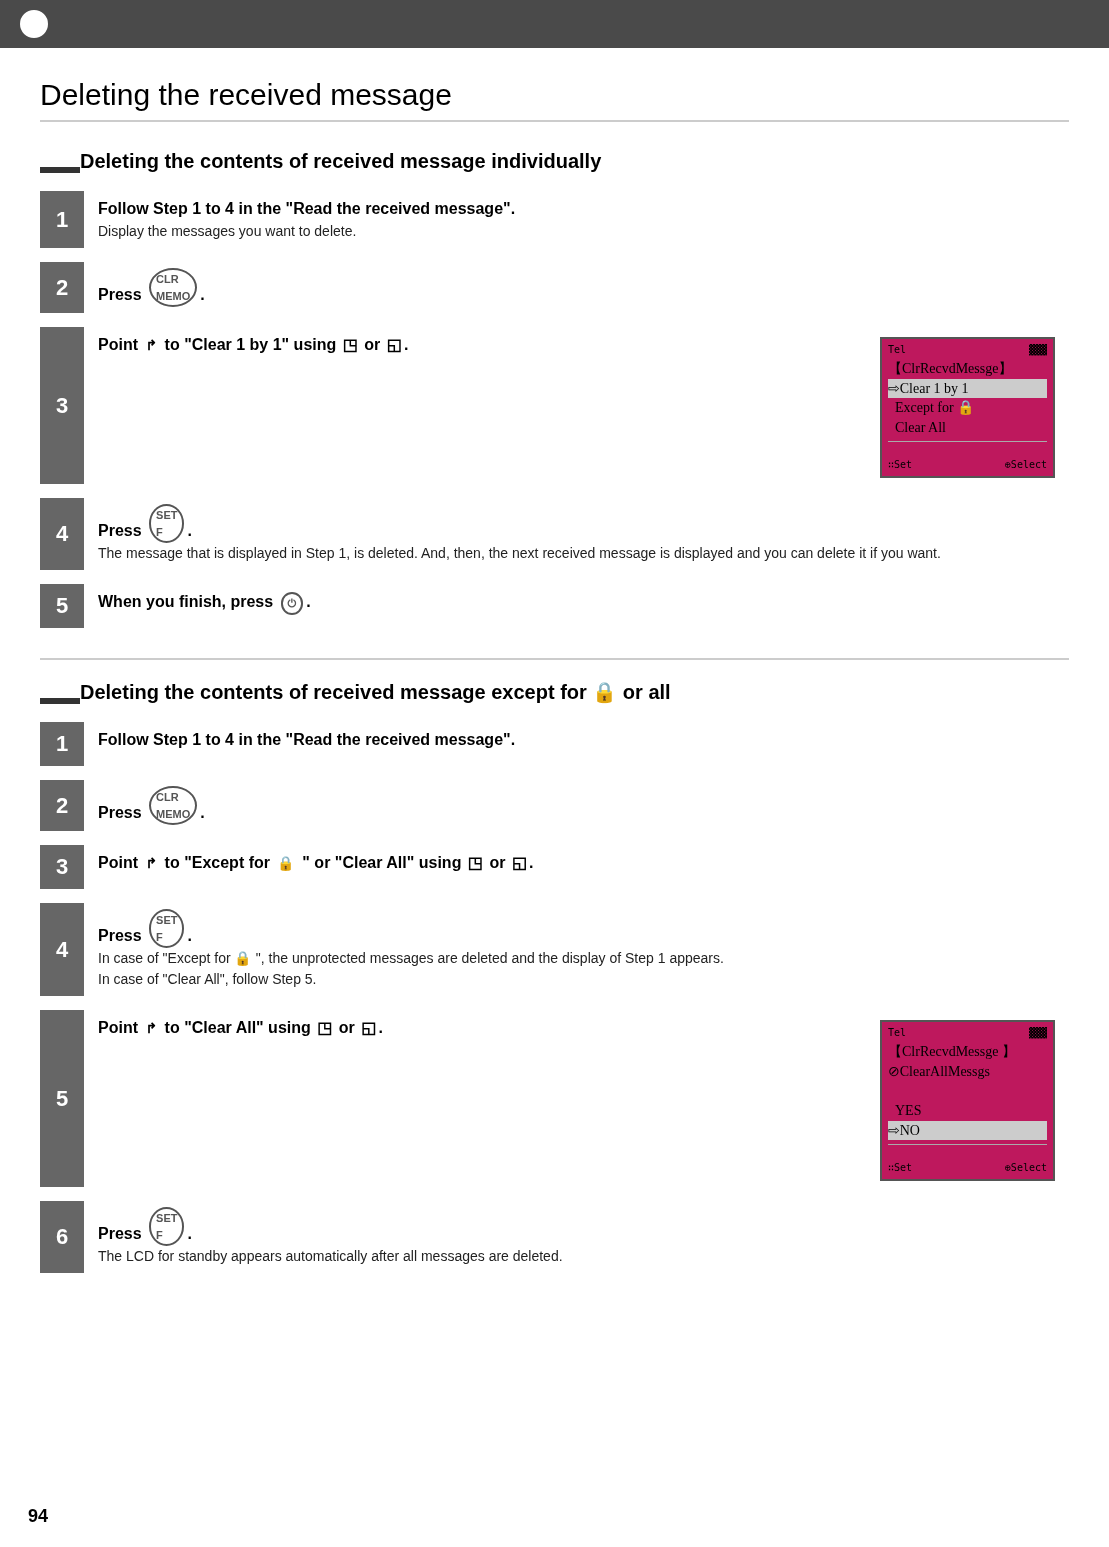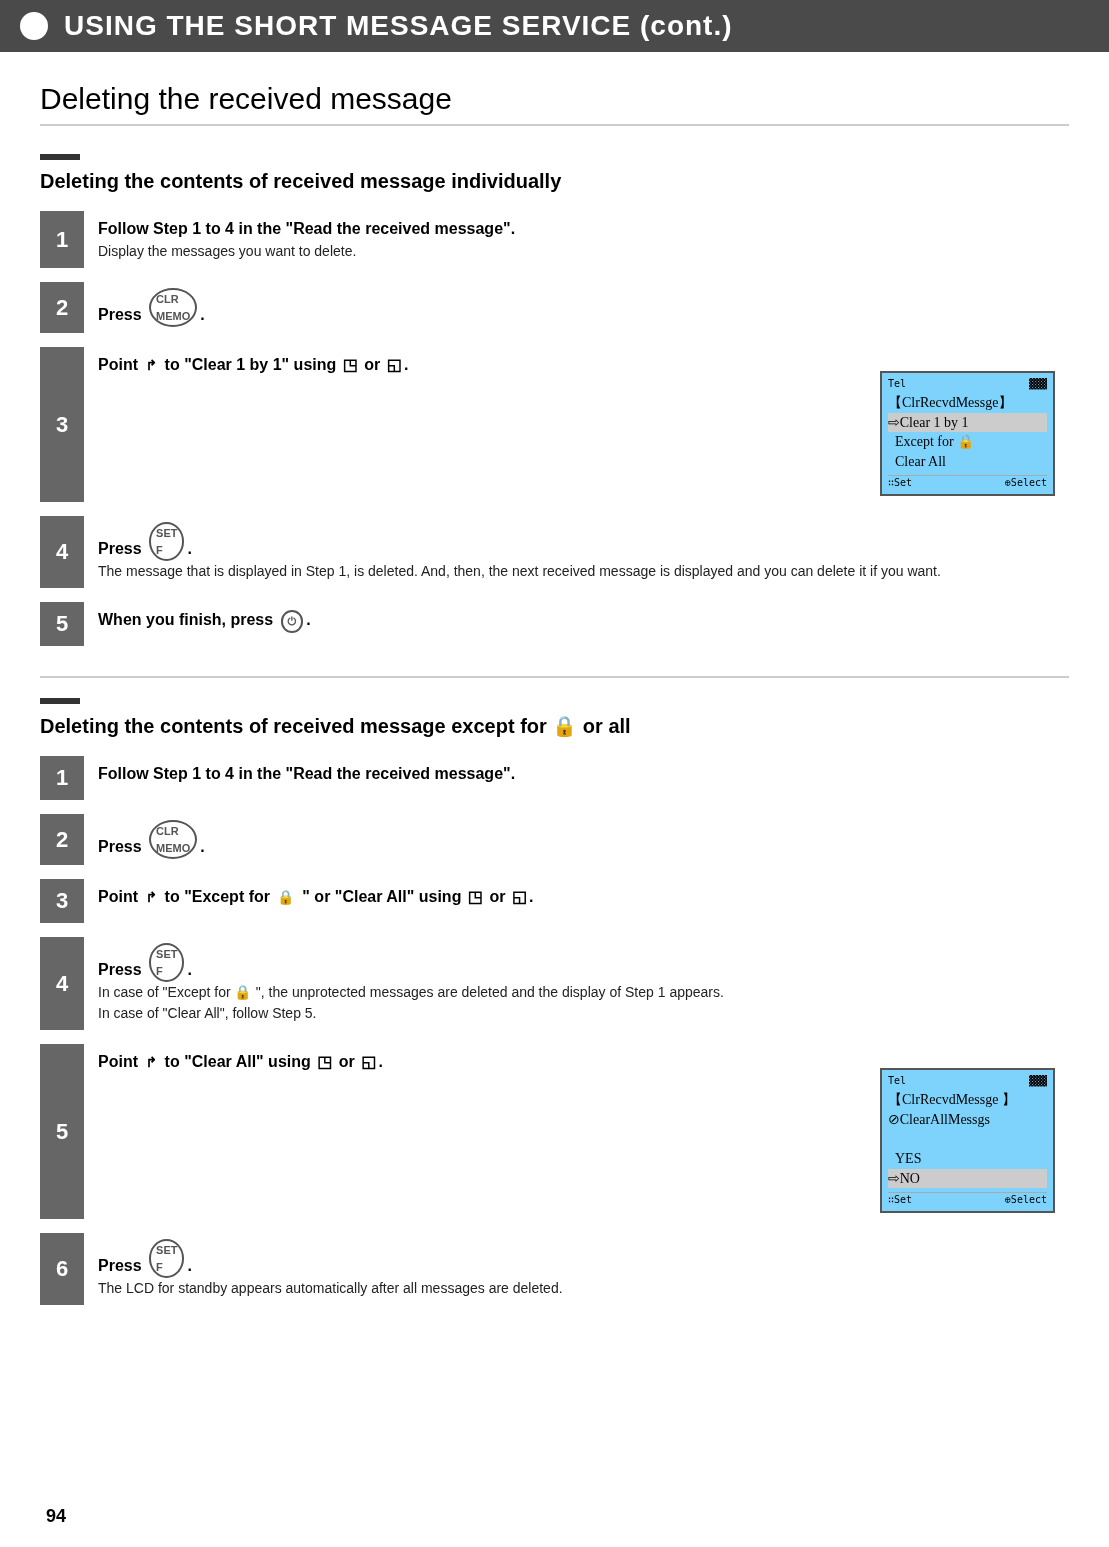--- a/index.html
+++ b/index.html
@@ -46,25 +46,23 @@
       font-weight: normal;
       color: #000;
       margin-bottom: 28px;
       border-bottom: 2px solid #ccc;
       padding-bottom: 8px;
     }
 
     
     .subsection-heading {
       display: flex;
-      align-items: flex-start;
-      gap: 10px;
+      align-items: flex-end;
       margin-bottom: 18px;
       margin-top: 10px;
-      flex-direction: column;
     }
     .subsection-dash {
       width: 40px;
       height: 6px;
       background: #333;
       flex-shrink: 0;
     }
     .subsection-text {
       font-size: 20px;
       font-weight: bold;
@@ -162,57 +160,57 @@
       margin: 0 2px;
     }
     .icon-lock {
       font-size: 14px;
       margin: 0 3px;
     }
 
     
     .screen-mockup {
       border: 2px solid #555;
-      background: #7dd3fc;
+      background: #be185d;
       width: 175px;
       font-size: 11px;
       line-height: 1.4;
       font-family: monospace;
       padding: 4px 6px;
       float: right;
       margin-left: 10px;
-      margin-top: 18px;
+      margin-top: 4px;
     }
     .screen-top-bar {
       display: flex;
       justify-content: space-between;
       font-size: 10px;
       margin-bottom: 2px;
     }
     .screen-line {
       font-size: 14px;
       font-family: Liberation Serif, serif;
     }
     .screen-line.selected {
       background: #ccc;
     }
     .screen-bottom-bar {
       display: flex;
       justify-content: space-between;
       font-size: 10px;
       margin-top: 4px;
       border-top: 1px solid #aaa;
-      padding-top: 0;
+      padding-top: 16px;
     }
 
     
     .page-number {
       position: absolute;
       bottom: 20px;
-      left: 46px;
+      left: 28px;
       font-size: 18px;
       font-weight: bold;
     }
 
     .clearfix::after {
       content: '';
       display: table;
       clear: both;
     }
 
@@ -220,21 +218,20 @@
       border: none;
       border-top: 2px solid #ccc;
       margin: 20px 0;
     }
   </style>
 </head>
 <body>
 
 <div class="header">
   <div class="header-circle"></div>
-  <div class="header-title">USING THE SHORT MESSAGE SERVICE (cont.)</div>
 </div>
 
 <div class="page-content">
 
   <div class="section-title">Deleting the received message</div>
 
   <div class="subsection-heading">
     <div class="subsection-dash"></div>
     <div class="subsection-text">Deleting the contents of received message individually</div>
   </div>

